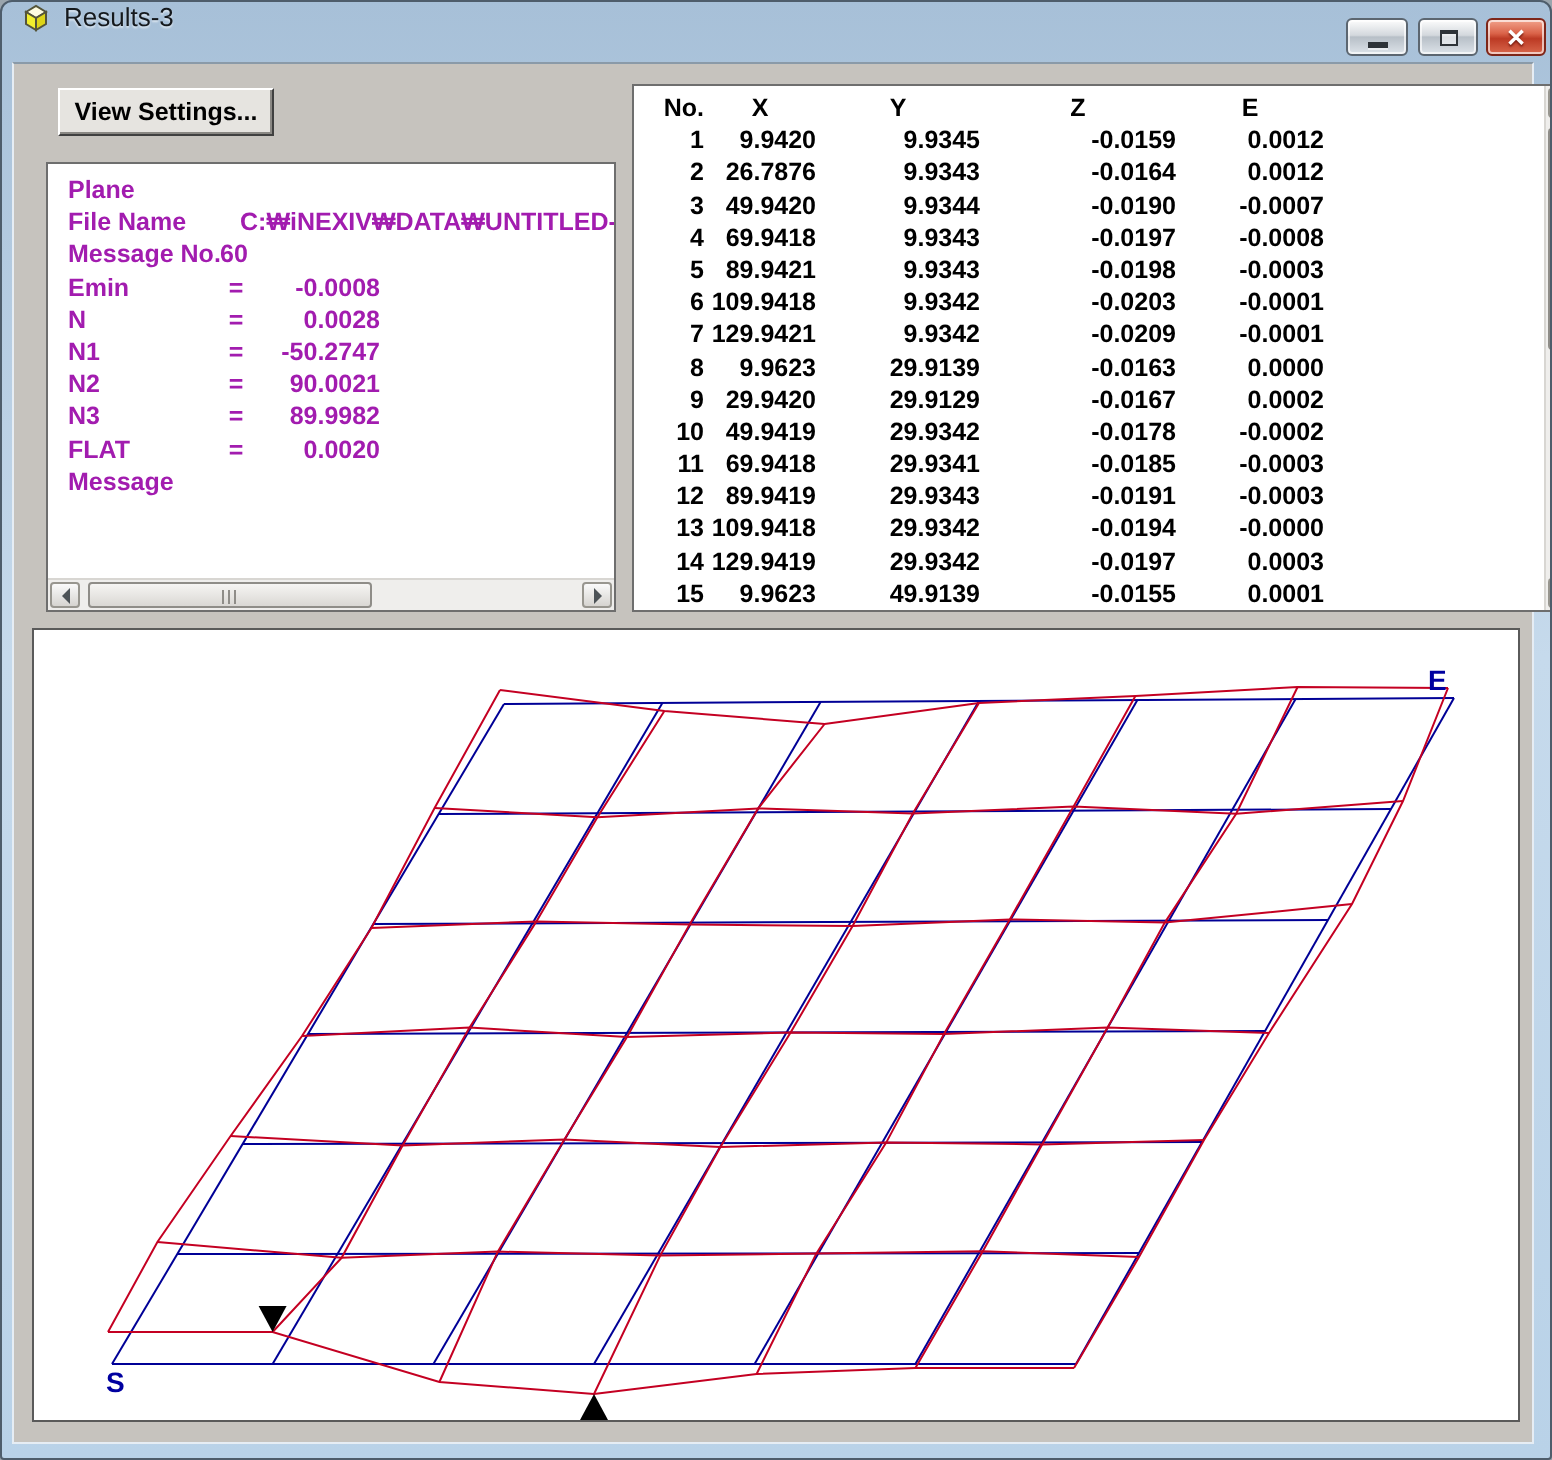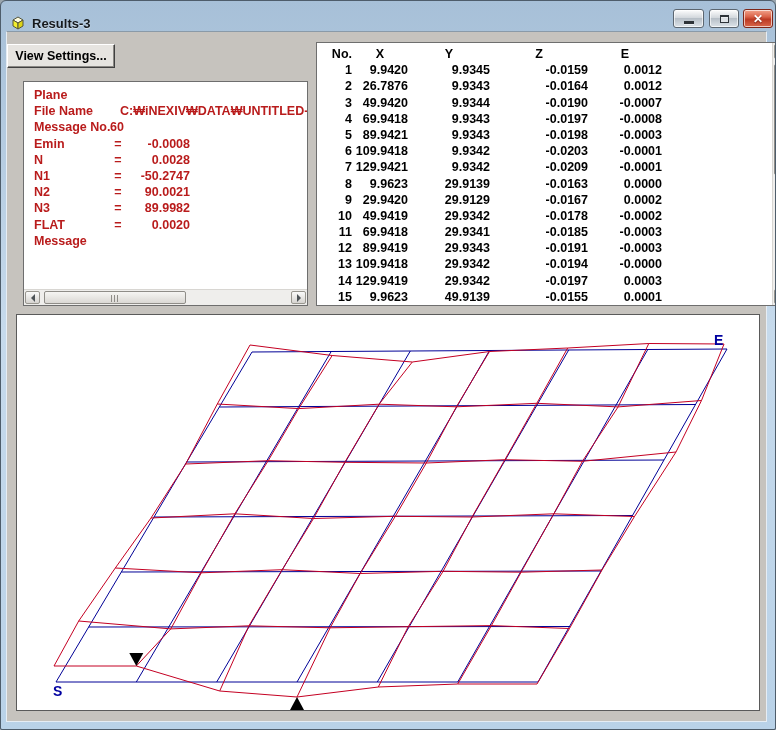--- a/index.html
+++ b/index.html
@@ -1,43 +1,43 @@
 <!DOCTYPE html>
 <html><head>
 <meta charset="utf-8">
 <style>
   html,body{margin:0;padding:0;background:#9aa5ad;font-family:"Liberation Sans",sans-serif;}
   *{box-sizing:border-box;}
   .window{position:relative;width:776px;height:730px;border:1px solid #4e5d6b;border-radius:6px 6px 2px 2px;
     background:linear-gradient(#a7c0d8,#c6daec 45%,#b9d2e8);overflow:hidden;}
-  .titlebar{position:absolute;left:0;top:0;width:100%;height:30px;display:flex;align-items:flex-end;font-weight:bold;}
+  .titlebar{position:absolute;left:0;top:0;width:100%;height:30px;display:flex;align-items:flex-start;}
   .title-icon{width:16px;height:16px;margin:0 6px 0 9px;}
   .title-text{font-size:13px;color:#15191d;text-shadow:0 1px 1px rgba(255,255,255,.6);}
   .winbtn{position:absolute;top:8px;height:19px;border:1px solid #5c6670;border-radius:3px;
     background:linear-gradient(#fdfdfd,#d3d8dd 45%,#b7bfc7 50%,#dde3e9);
     box-shadow:inset 0 0 0 1px rgba(255,255,255,.65);display:flex;align-items:center;justify-content:center;cursor:default;}
   .btn-min{left:672px;width:31px;}
   .btn-restore{left:708px;width:30px;}
   .btn-close{left:742px;width:30px;border-color:#7e2619;
     background:linear-gradient(#f2a38c,#da6248 40%,#bc3a24 55%,#d9674c);}
   .glyph-min{width:10px;height:3px;background:#2e3338;margin-top:8px;box-shadow:0 1px 0 rgba(255,255,255,.5);}
   .glyph-restore{width:9px;height:8px;border:1px solid #2e3338;background:rgba(255,255,255,.5);box-shadow:inset 0 1px 0 #2e3338;}
   .glyph-close{color:#fff;font-size:12px;font-weight:bold;line-height:1;text-shadow:0 1px 1px rgba(90,10,0,.7);}
   .content{position:absolute;left:5px;top:30px;width:761px;height:691px;background:#c6c3be;
     border:1px solid #e6edf4;border-top-color:#8a9aa8;}
   
-  .btn3d{position:absolute;left:0;top:12px;width:108px;height:24px;background:#e6e4e0;
+  .btn3d{position:absolute;left:22px;top:12px;width:108px;height:24px;background:#e6e4e0;
     border-top:1px solid #ffffff;border-left:1px solid #ffffff;border-right:1px solid #404040;border-bottom:1px solid #404040;
     box-shadow:inset -1px -1px 0 #8a8884;font-weight:bold;font-size:12.5px;color:#000;
     display:flex;align-items:center;justify-content:center;cursor:default;}
   
   .info-panel{position:absolute;left:16px;top:49px;width:285px;height:225px;background:#fff;
     border:1px solid #6e6e6e;overflow:hidden;}
   .info-text{position:absolute;left:0;top:0;right:0;bottom:16px;padding:5px 0 0 10px;
-    font-weight:bold;font-size:12.5px;line-height:16.2px;color:#b91c1c;white-space:nowrap;overflow:hidden;}
+    font-weight:bold;font-size:12.5px;line-height:16.2px;color:#a21caf;white-space:nowrap;overflow:hidden;}
   .kv .k{display:inline-block;width:76px;}
   .kv .eq{display:inline-block;width:16px;text-align:center;}
   .kv .v{display:inline-block;width:64px;text-align:right;}
   .file-val{margin-left:10px;}
   .elem-val{}
   
   .hscroll{position:absolute;left:0;right:0;bottom:0;height:16px;background:#efeeec;border-top:1px solid #d8d6d2;}
   .vscroll{position:absolute;top:0;bottom:0;right:0;width:16px;background:#efeeec;border-left:1px solid #d8d6d2;}
   .sb-btn{position:absolute;background:linear-gradient(#fafafa,#d6d4d0);border:1px solid #98968f;border-radius:2px;
     display:flex;align-items:center;justify-content:center;}

